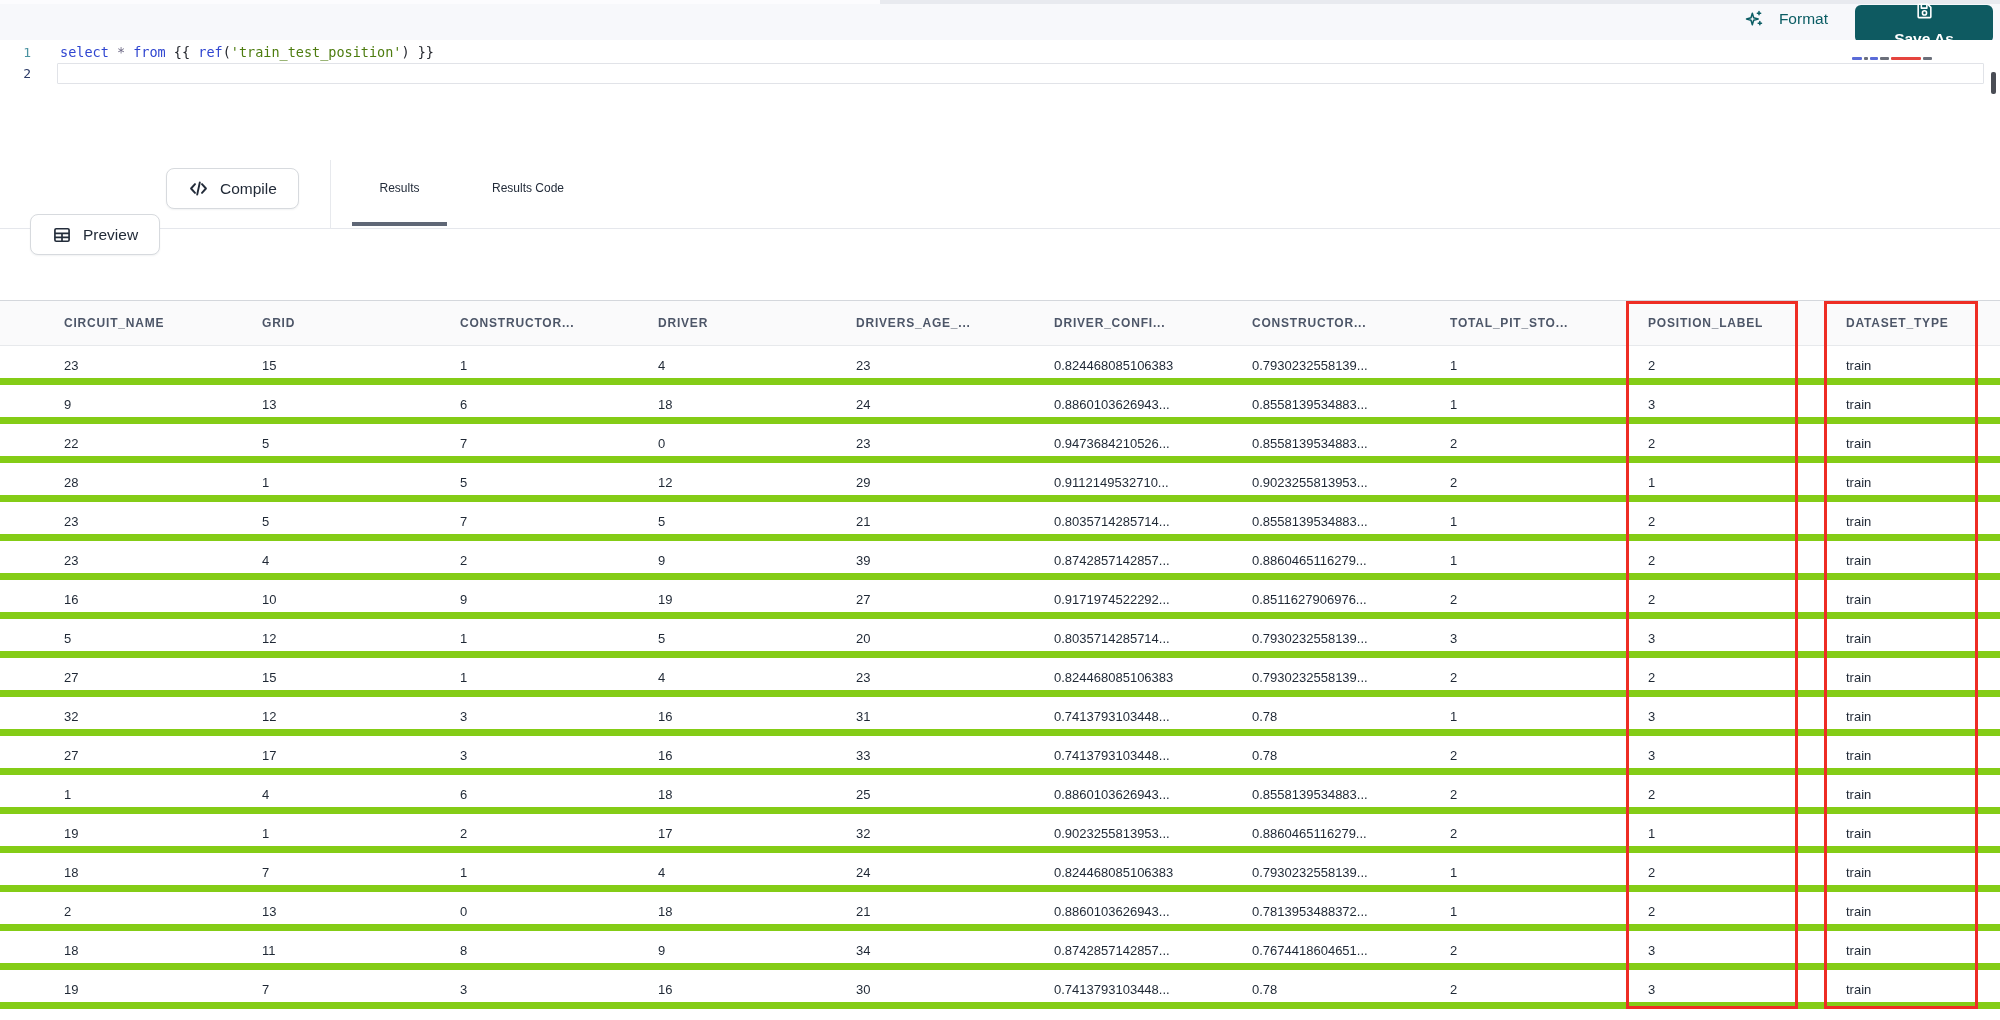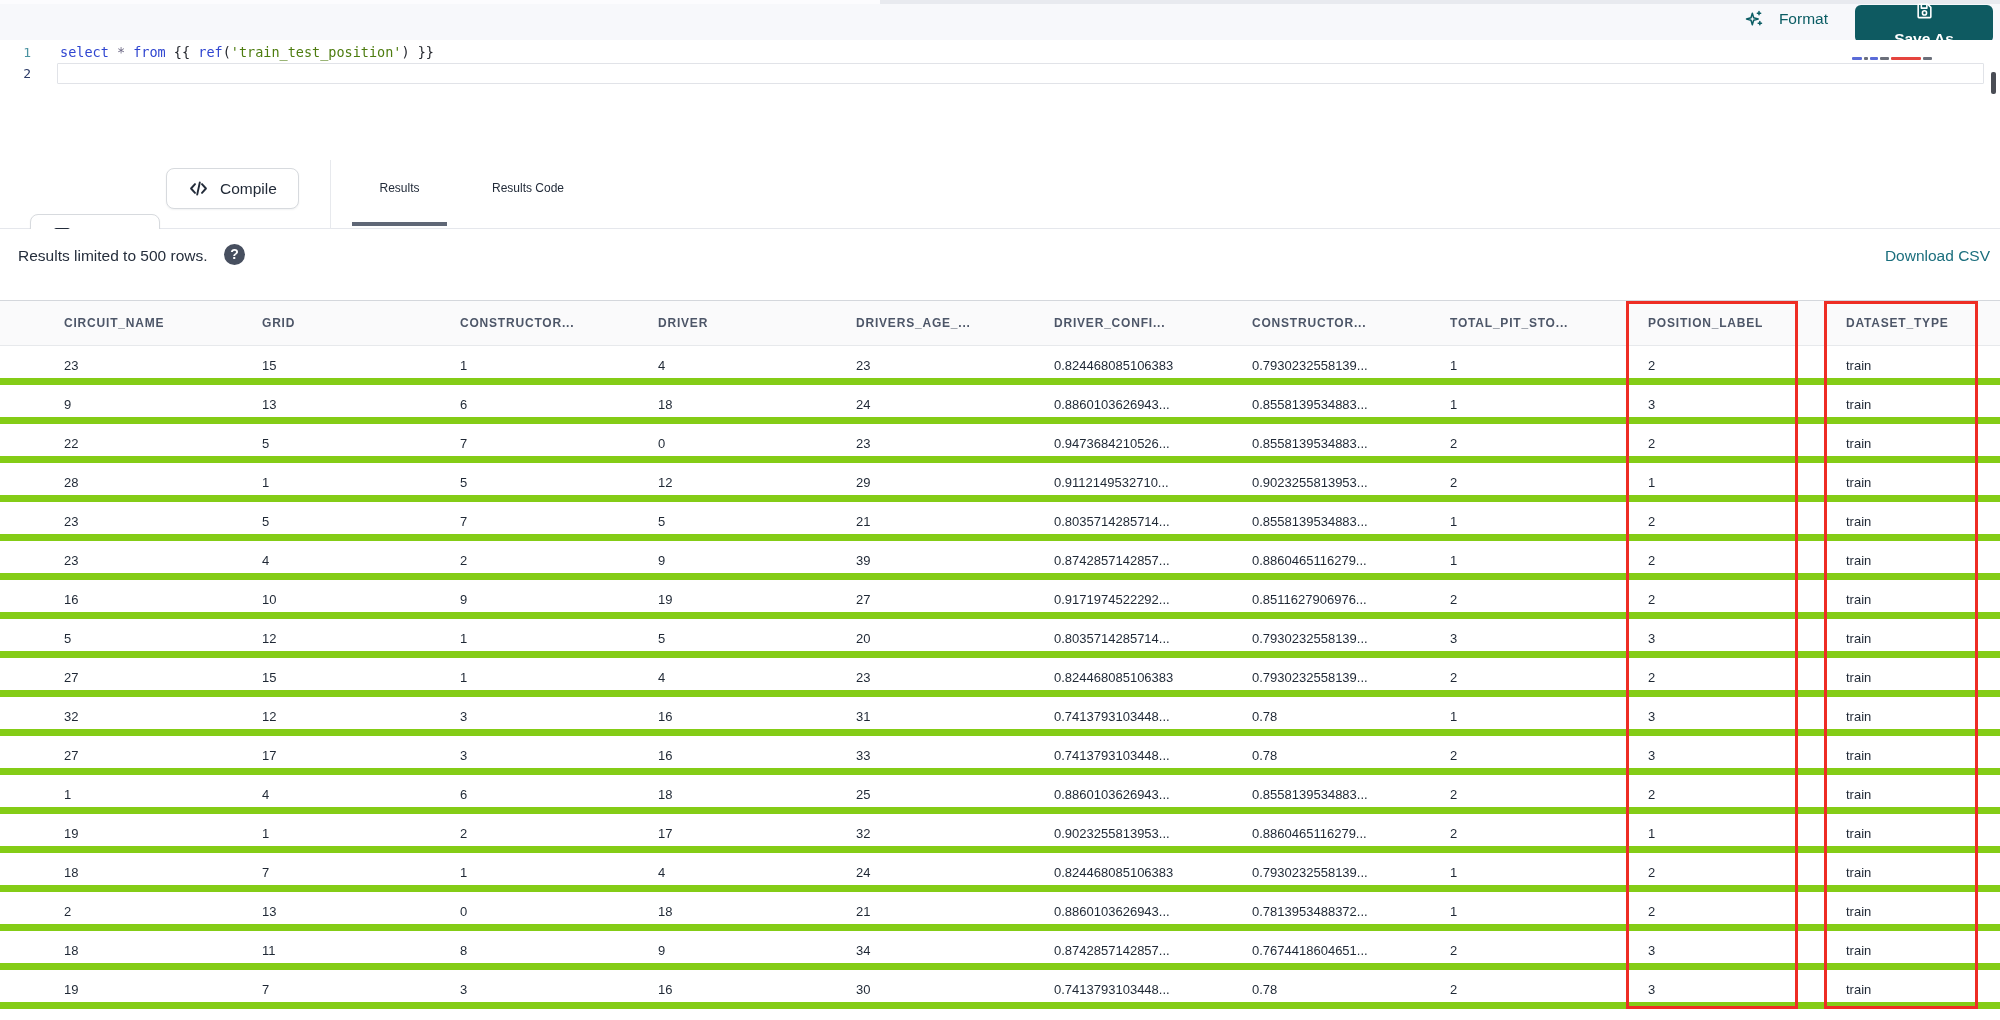--- a/index.html
+++ b/index.html
@@ -148,25 +148,20 @@
       <span>Compile</span>
     </div>
 
     <div class="v-divider"></div>
 
     <div class="tab tab-results">Results</div>
     <div class="tab tab-compiled">Results Code</div>
     <div class="tab-underline"></div>
   </div>
 
-  <div class="results-bar">
-    <div class="results-info">Results limited to 500 rows.</div>
-    <div class="help-icon">?</div>
-    <div class="download-link">Download CSV</div>
-  </div>
 
   <div class="table-area">
     <div class="thead grid">
         <div class="th">CIRCUIT_NAME</div>
         <div class="th">GRID</div>
         <div class="th">CONSTRUCTOR...</div>
         <div class="th">DRIVER</div>
         <div class="th">DRIVERS_AGE_...</div>
         <div class="th">DRIVER_CONFI...</div>
         <div class="th">CONSTRUCTOR...</div>

